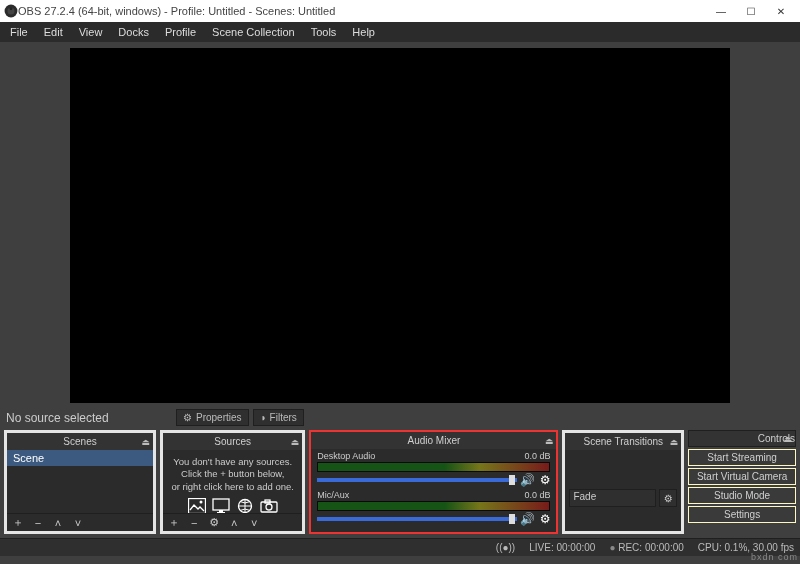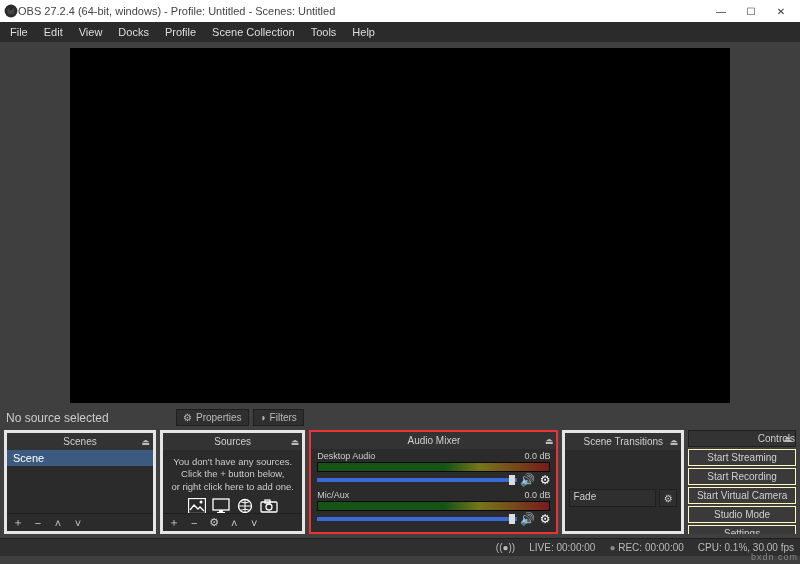--- a/index.html
+++ b/index.html
@@ -221,21 +221,20 @@
     </div>
   </div>
 
   <div class="dock controls">
     <div class="dock-title">
         <span>Controls</span>
         <span class="dock-eject">⏏</span>
       </div>
     <div class="dock-body">
       <div class="ctl-btn">Start Streaming</div>
-      <div class="ctl-btn">Start Recording</div>
       <div class="ctl-btn">Start Virtual Camera</div>
       <div class="ctl-btn">Studio Mode</div>
       <div class="ctl-btn">Settings</div>
 
     </div>
   </div>
 </div>
 
 <div class="statusbar">
   <span>((●))</span>

